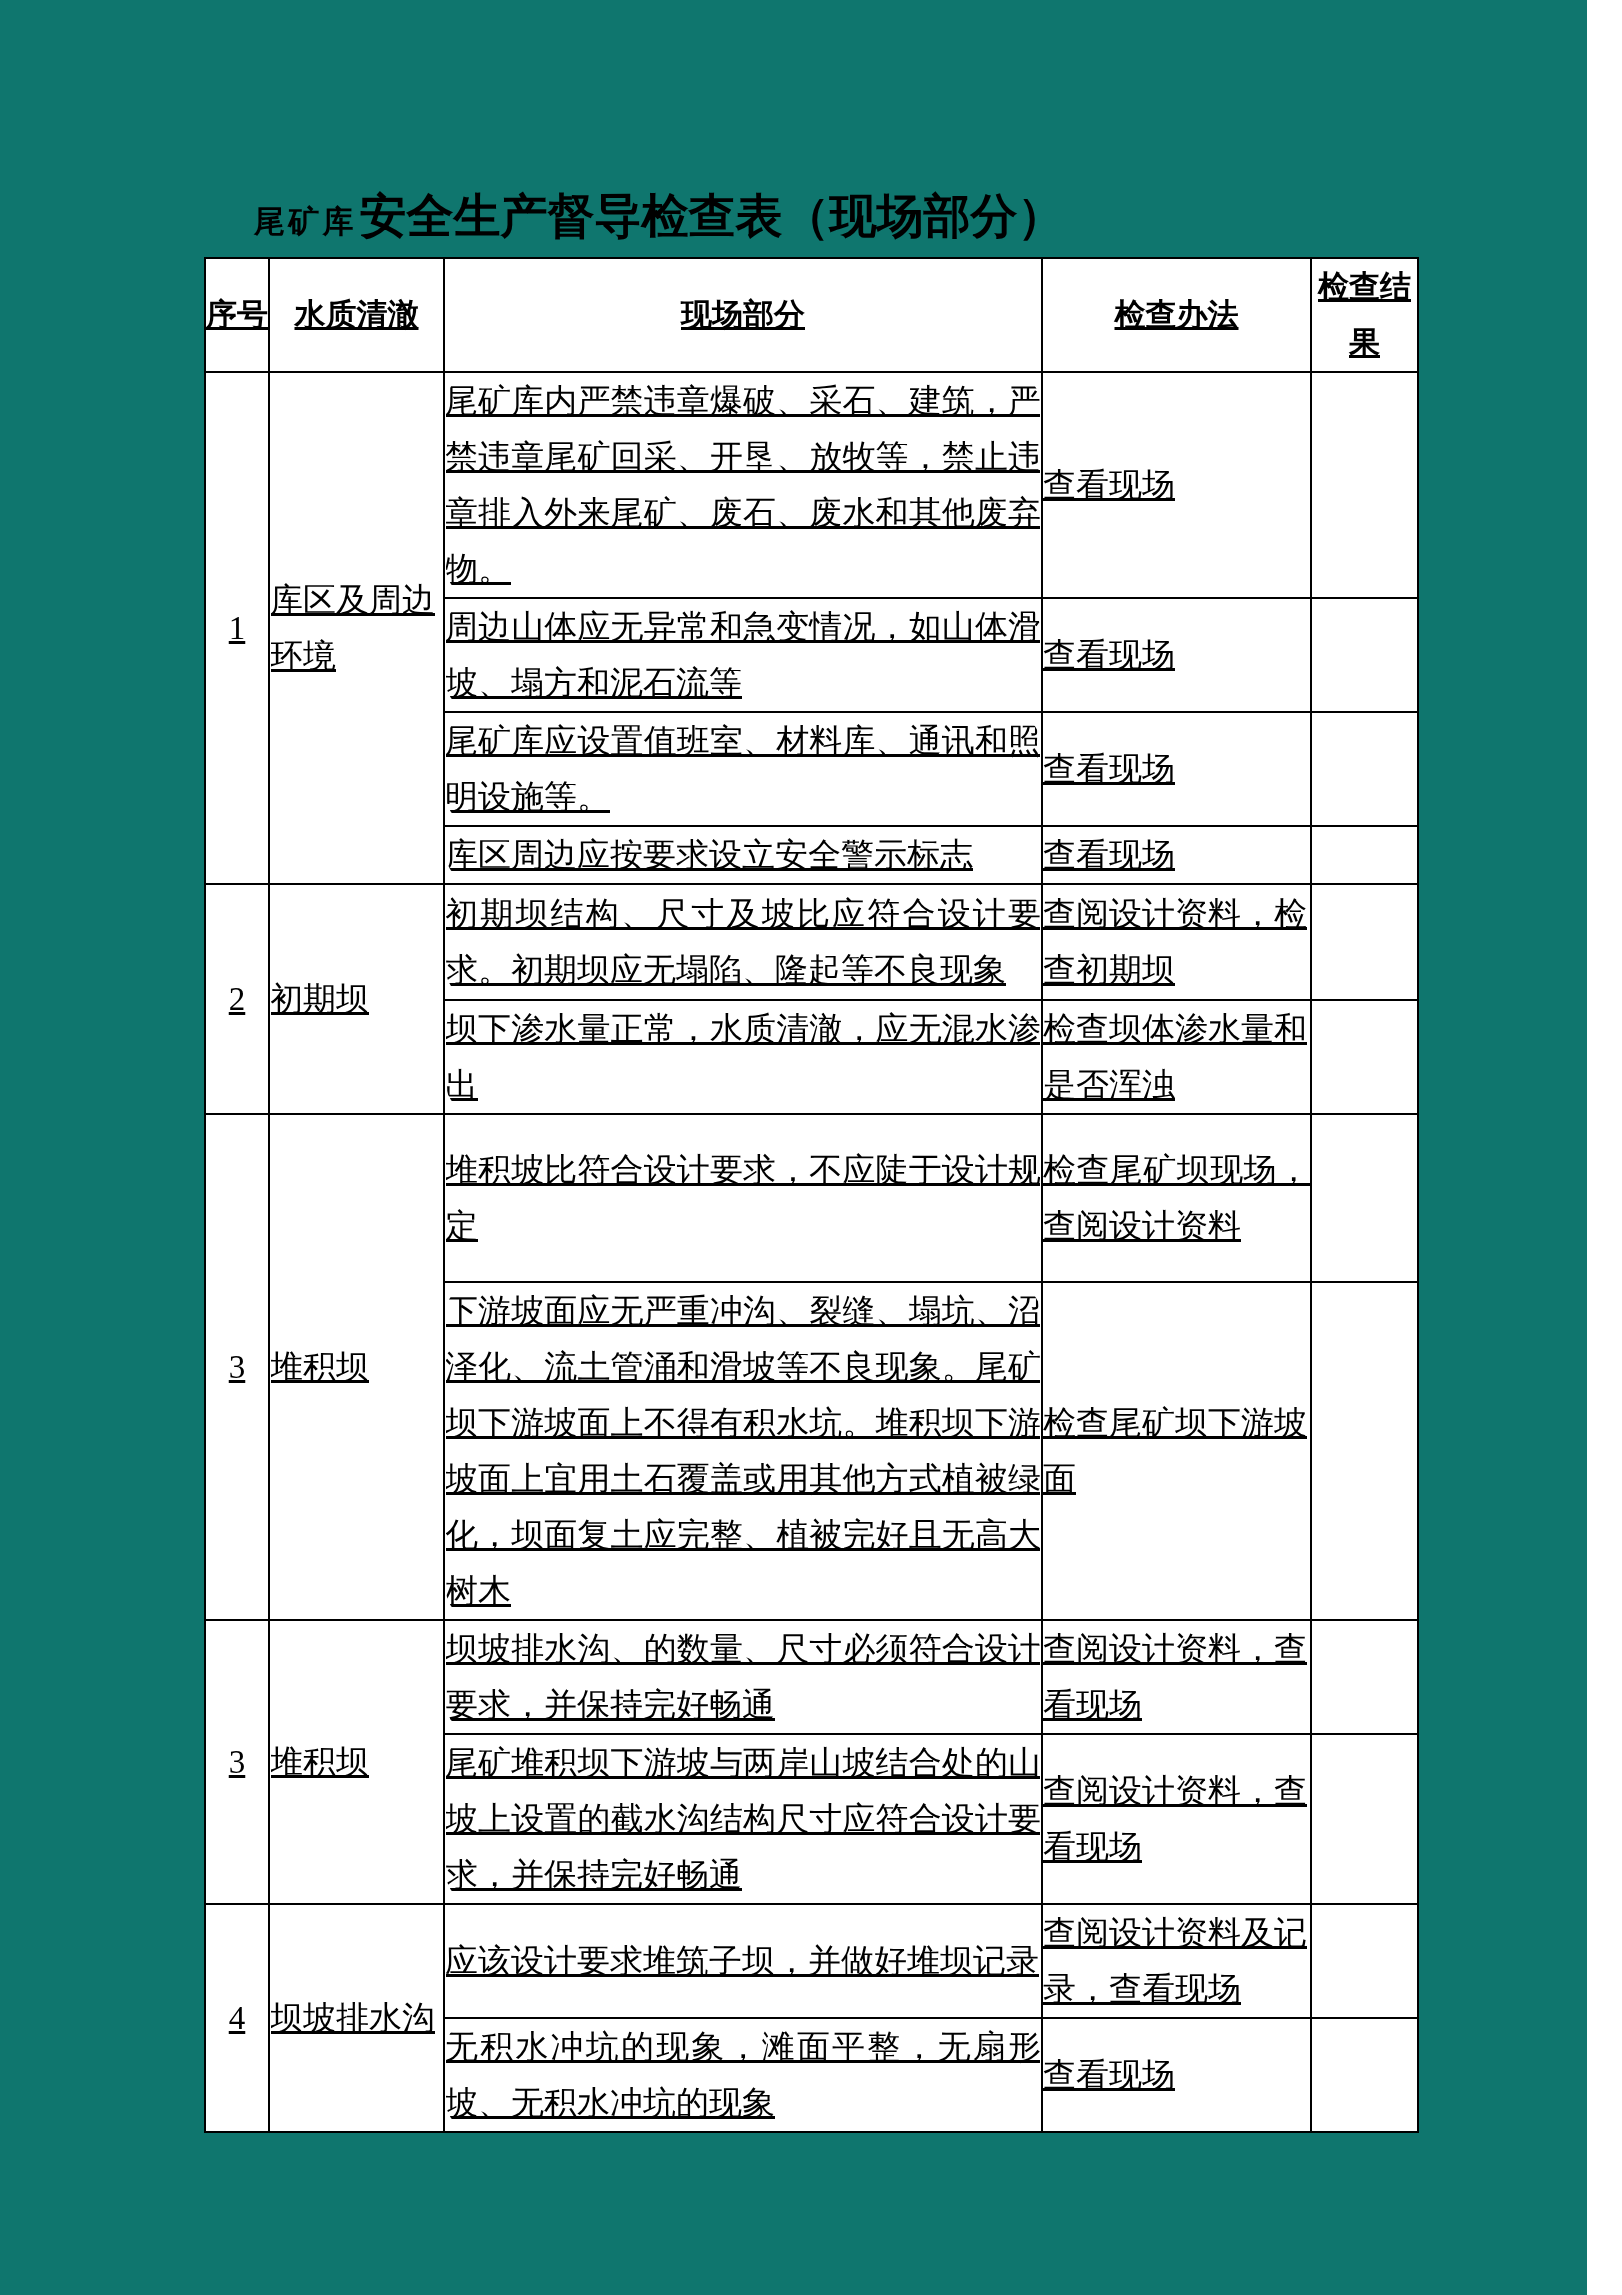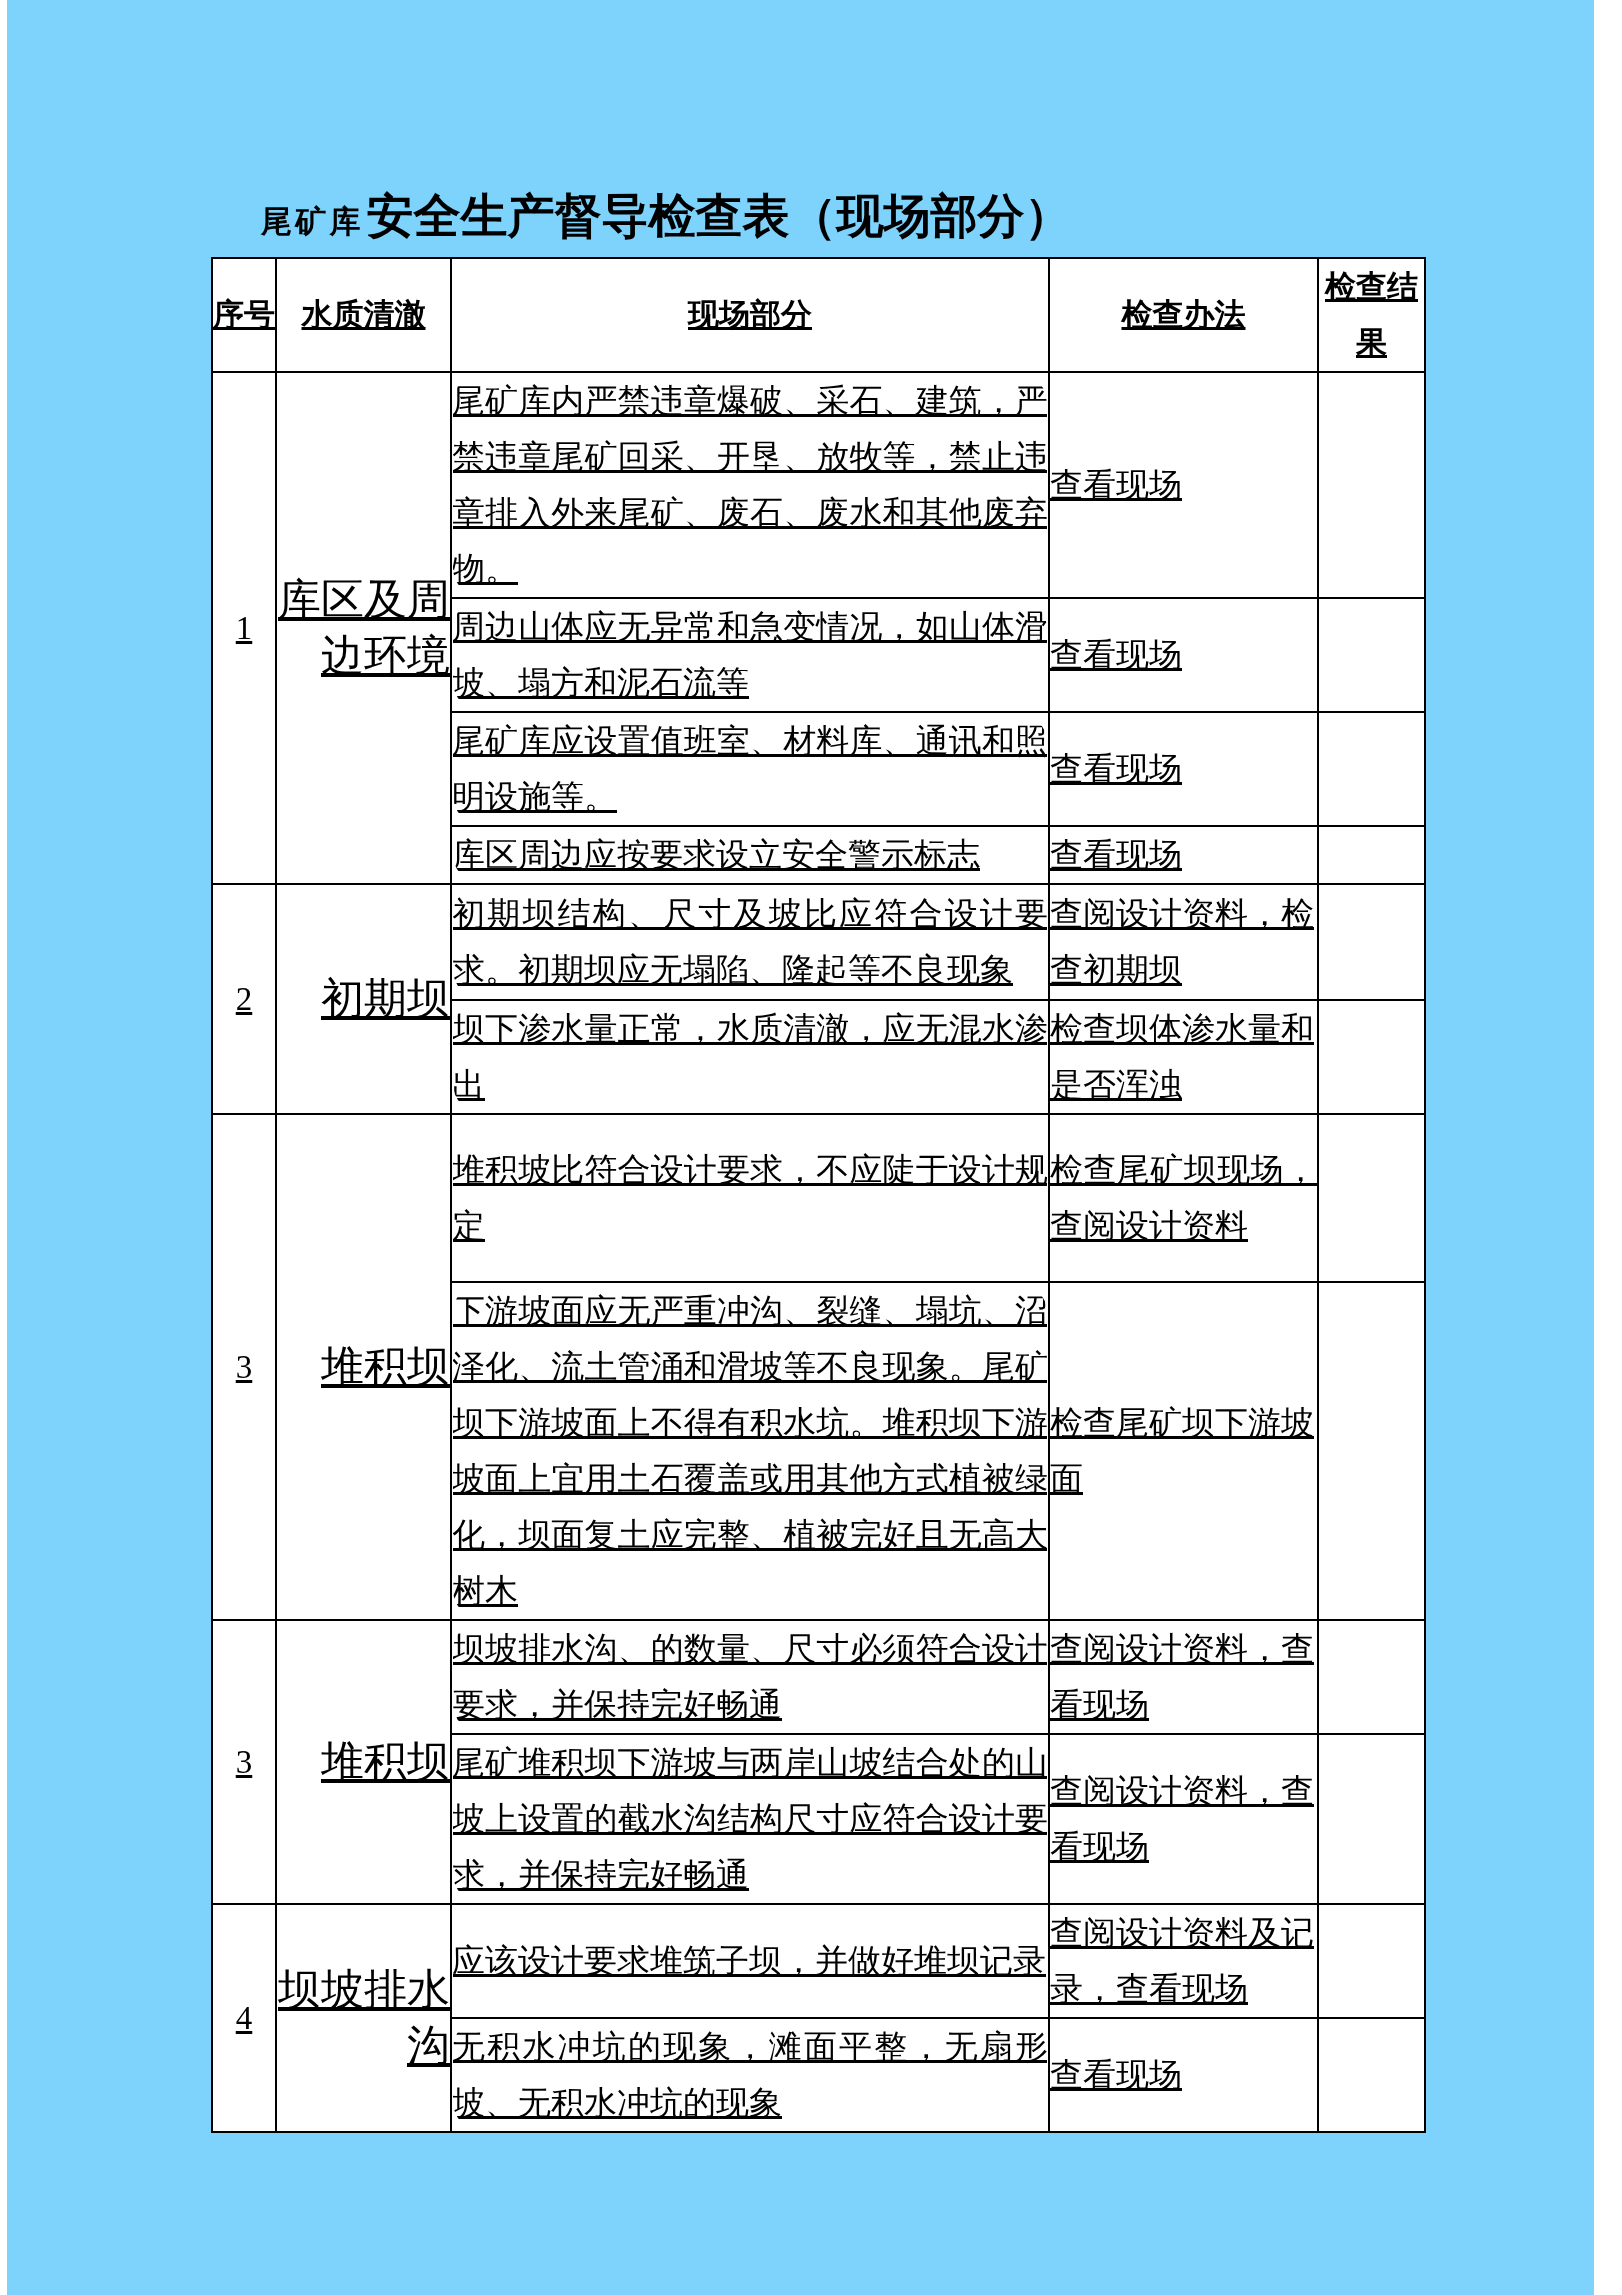--- a/index.html
+++ b/index.html
@@ -1,24 +1,23 @@
 <!DOCTYPE html>
 <html style="font-size:10.5px"><head>
 <meta charset="utf-8">
 <style>
   html, body { margin: 0; padding: 0; background: #ffffff; }
   .page {
     position: relative;
     width: 1587px;
     height: 2295px;
-    background: #7dd3fc;
+    background: #0f766e;
     color: #000000;
     font-family: "Liberation Serif", "DejaVu Serif", serif;
     overflow: hidden;
-    margin-left: 7px;
   }
   .doc-title {
     padding: 185px 0 9.2px 254px;
     font-weight: bold;
     white-space: nowrap;
   }
   .title-prefix {
     font-size: 31px;
     letter-spacing: 3.3px;
     margin-right: 2.6px;
@@ -47,24 +46,25 @@
     line-height: 56px;
     text-align: center;
     padding: 0 7.9px;
   }
   td.no-cell {
     font-size: 33px;
     text-align: center;
     line-height: 56px;
   }
   td.content-cell {
-    font-size: 43px;
-    text-align: right;
+    font-size: 33px;
+    text-align: left;
     line-height: 56px;
     padding: 0 14.4px;
+    border-radius: 21px;
   }
   td.std-cell {
     font-size: 33px;
     line-height: 56px;
     text-align: justify;
     text-justify: inter-character;
     padding: 0.7px 14.4px;
     border-radius: 30px;
   }
   td.meth-cell {

